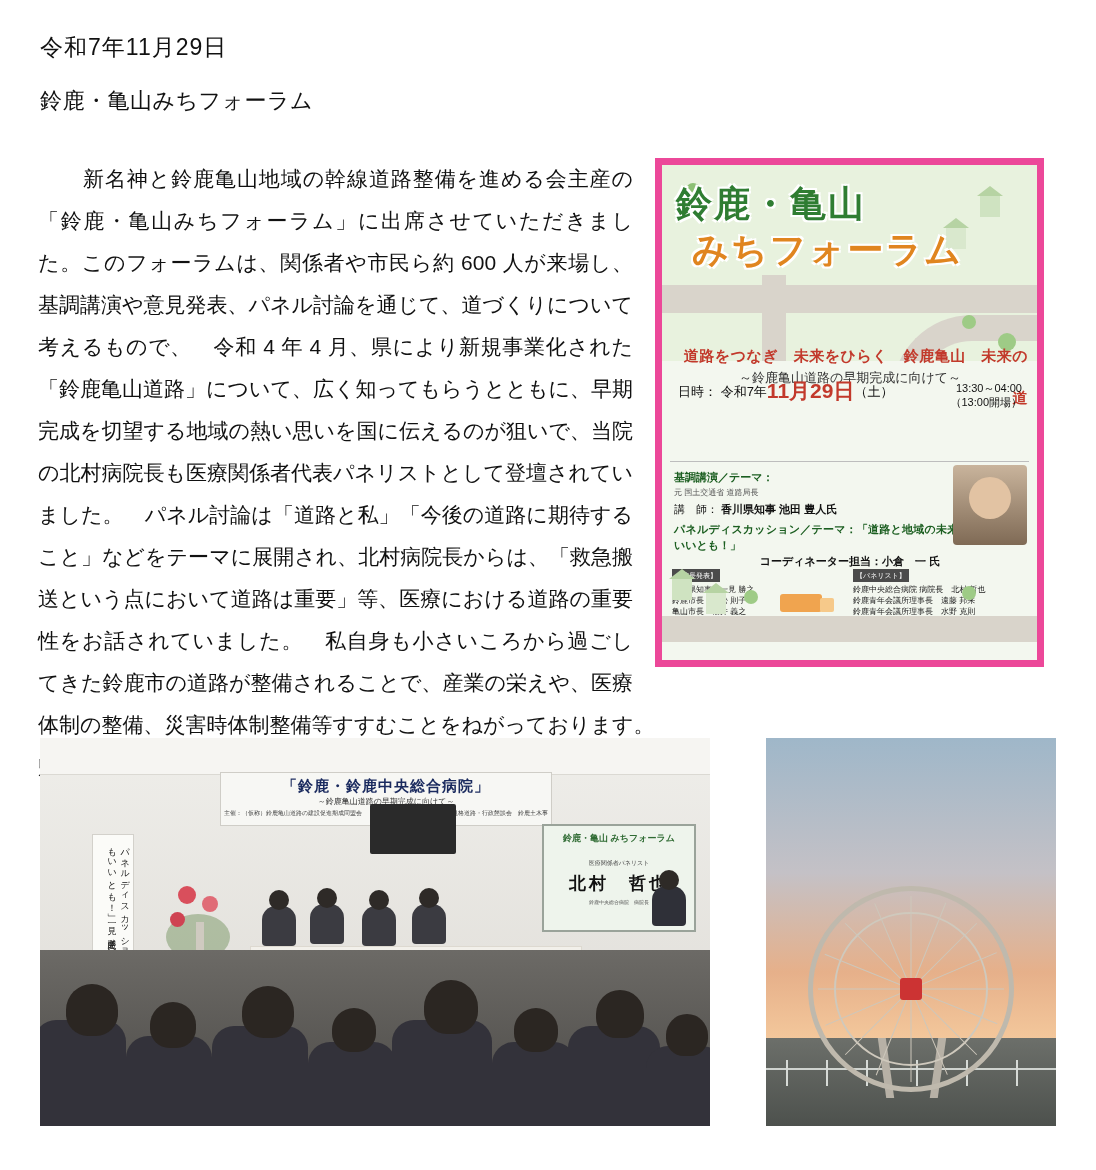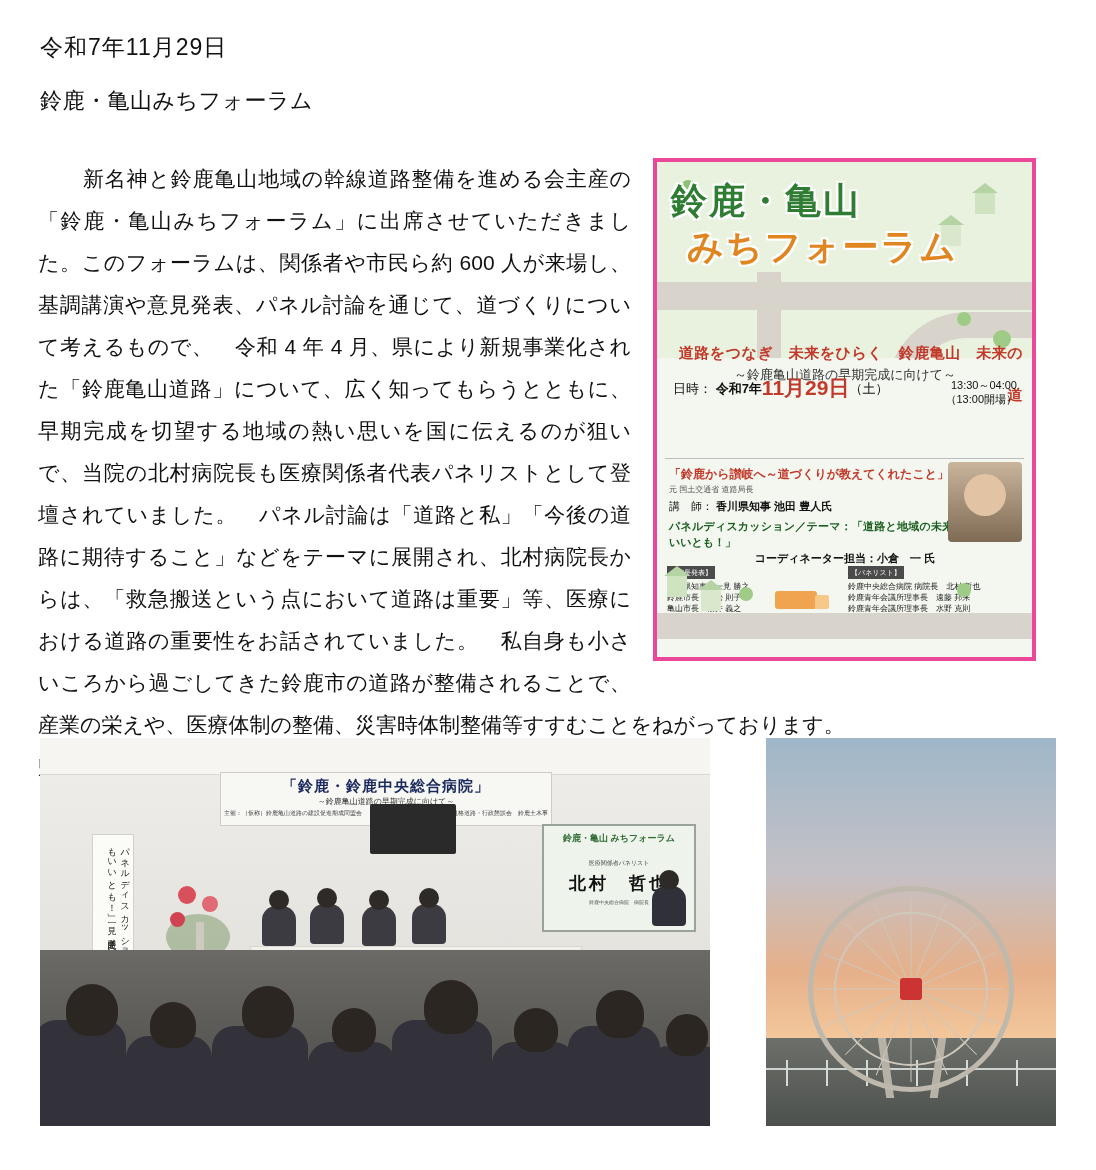--- a/index.html
+++ b/index.html
@@ -57,24 +57,24 @@
   }
   .indent {
     text-indent: 1.1em;
   }
 
   
   .poster {
     float: right;
     width: 375px;
     height: 495px;
-    margin: 0 16px 6px 22px;
+    margin: 0 8px 6px 22px;
     position: relative;
     overflow: hidden;
-    border: 4px solid #ec4899;
+    border: 7px solid #ec4899;
     background: #f3f7ef;
   }
   .poster-top {
     position: absolute;
     left: 0; top: 0; right: 0;
     height: 196px;
     background: #e8f2de;
     overflow: hidden;
   }
   .road {
@@ -300,32 +300,32 @@
         <span>鈴鹿・亀山</span>
         <span class="l2">みちフォーラム</span>
       </div>
 
       <div class="poster-catch">道路をつなぎ　未来をひらく　鈴鹿亀山　未来の道</div>
       <div class="poster-sub">～鈴鹿亀山道路の早期完成に向けて～</div>
 
       <div class="poster-info">
         <div>
           <span>日時：</span>
-          <span style="font-weight:bold;">令和7年</span><span class="big">11月29日</span><span>（土）</span>
+          <span style="font-weight:normal;">令和7年</span><span class="big">11月29日</span><span>（土）</span>
           <span style="float:right; font-size:11px; line-height:14px; text-align:right;">
             <span>13:30～04:00</span><br>
             <span>（13:00開場）</span>
           </span>
         </div>
       </div>
 
       <div class="poster-divider"></div>
 
       <div class="poster-lower">
-        <div class="kicker">「鈴鹿から讃岐へ～道づくりが教えてくれたこと」</div>
+        <div class="sec">基調講演／テーマ：</div>
         <div style="font-size:8px; color:#555;">元 国土交通省 道路局長</div>
         <div>
           <span>講　師：</span>
           <span style="font-weight:bold;">香川県知事 池田 豊人氏</span>
         </div>
         <div class="sec" style="margin-top:4px;">パネルディスカッション／テーマ：「道路と地域の未来」「道」っていいとも！」</div>
         <div style="text-align:center; font-weight:bold;">コーディネーター担当：小倉　一 氏</div>
       </div>
 
       <div class="portrait"></div>

